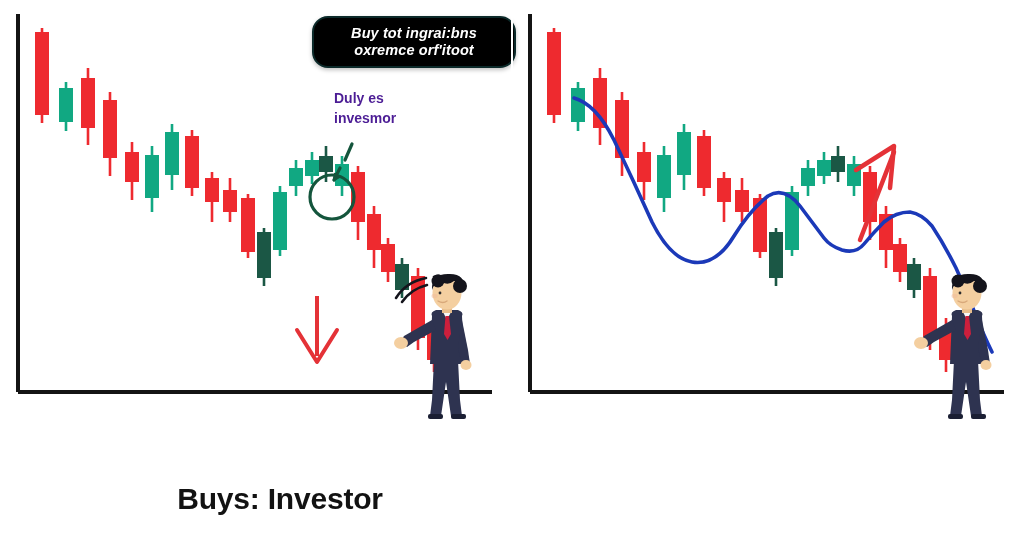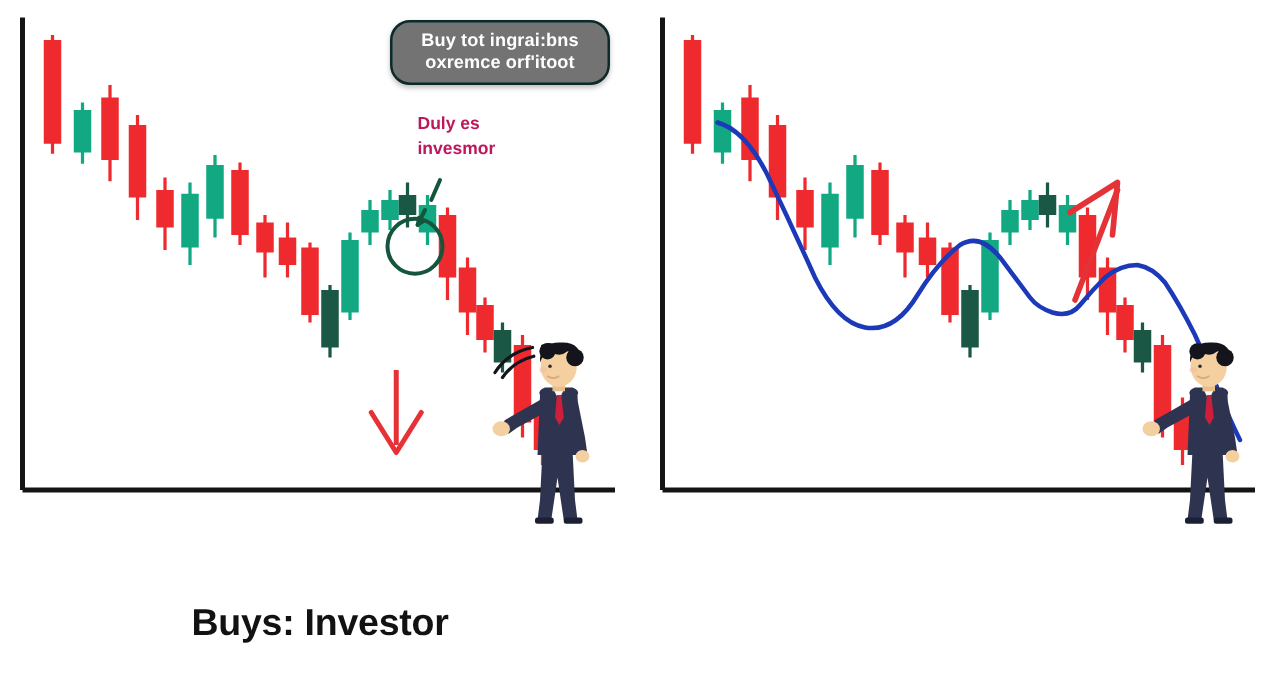--- a/index.html
+++ b/index.html
@@ -52,48 +52,50 @@
     padding: 7px 14px;
     line-height: 1.18;
     font-size: 14.5px;
     font-weight: 700;
     letter-spacing: .1px;
     color: #ffffff;
     box-shadow: 0 2px 4px rgba(0,0,0,.25);
   }
   .badge-teal {
     left: 312px; top: 16px;
-    width: 176px;
-    background: #737373;
+    width: 204px;
+    background: #000000;
     border: 2.5px solid #0C2A2A;
+    font-style: italic;
   }
   .badge-line { display: block; white-space: nowrap; }
 
   
   .annot-text {
     position: absolute;
     left: 334px; top: 88px;
-    color: #be185d;
+    color: #4c1d95;
     font-size: 14px;
     font-weight: 700;
     line-height: 1.45;
     text-align: left;
   }
   .annot-line { display: block; }
 
   
   .caption {
     position: absolute;
     bottom: 30px;
     width: 512px;
     text-align: center;
     font-size: 30px;
     font-weight: 800;
     color: #121212;
     letter-spacing: -0.2px;
+    margin-left: 24px;
   }
 
   
   .divider {
     position: absolute;
     left: 511px; top: 0;
     width: 1.6px; height: 546px;
     background: #ffffff;
   }
 </style>

